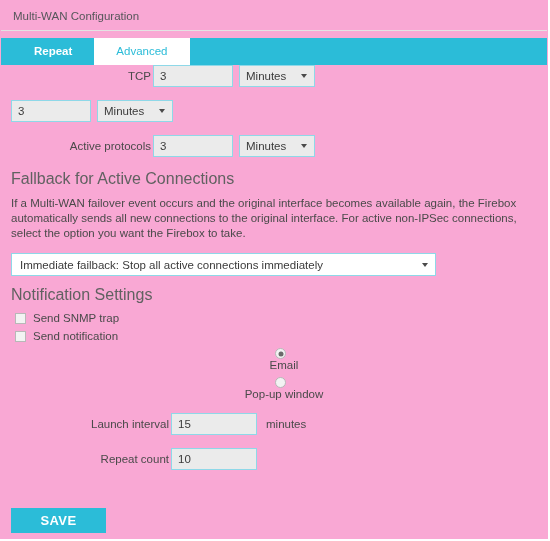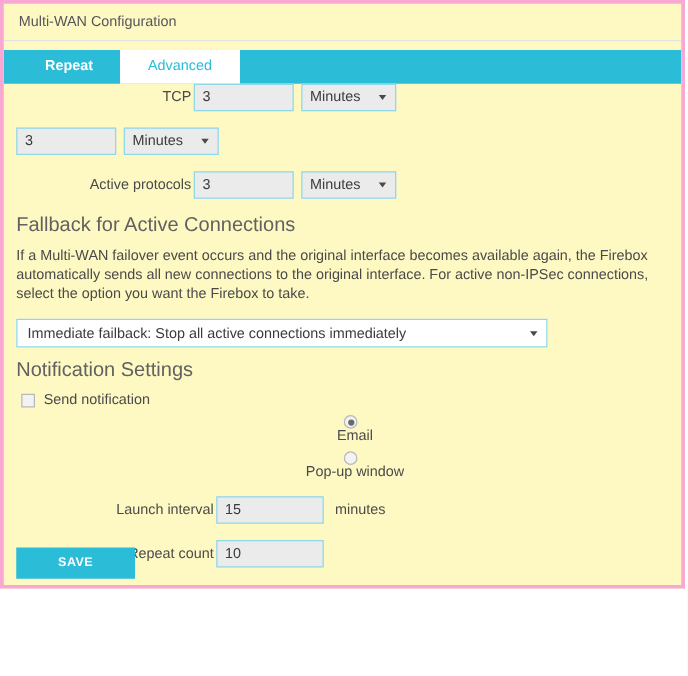--- a/index.html
+++ b/index.html
@@ -7,23 +7,23 @@
     padding: 0;
     background: #ffffff;
   }
   body {
     font-family: "Liberation Sans", sans-serif;
     color: #4a4a4a;
   }
   #page {
     position: relative;
     width: 548px;
-    height: 471px;
-    border: 3px solid #f9a8d4;
-    background: #fef9c3;
+    height: 539px;
+    border: 1px solid #f9a8d4;
+    background: #f9a8d4;
     overflow: hidden;
     box-sizing: border-box;
   }
 
   
   .titlebar {
     height: 30px;
     padding: 0 0 0 12px;
     display: flex;
     align-items: center;
@@ -196,21 +196,21 @@
 
   
   .save-btn {
     position: absolute;
     left: 10px;
     bottom: 5px;
     width: 95px;
     height: 25px;
     background: #2bbcd8;
     color: #ffffff;
-    font-size: 10px;
+    font-size: 13px;
     font-weight: bold;
     letter-spacing: 0.4px;
     border: none;
     font-family: "Liberation Sans", sans-serif;
     cursor: pointer;
   }
 </style>
 </head>
 <body>
 
@@ -257,20 +257,24 @@
     <div class="section-title tight">Fallback for Active Connections</div>
     <p class="desc">If a Multi-WAN failover event occurs and the original interface becomes available again, the Firebox automatically sends all new connections to the original interface. For active non-IPSec connections, select the option you want the Firebox to take.</p>
 
     <div class="fallback-select">
       <span>Immediate failback: Stop all active connections immediately</span>
       <span class="caret"></span>
     </div>
 
     <div class="section-title tight">Notification Settings</div>
 
+    <div class="check-row">
+      <span class="cbox"></span>
+      <span>Send SNMP trap</span>
+    </div>
 
     <div class="check-row">
       <span class="cbox"></span>
       <span>Send notification</span>
     </div>
 
     <div class="check-row indent">
       <span class="radio checked"></span>
       <span>Email</span>
     </div>

